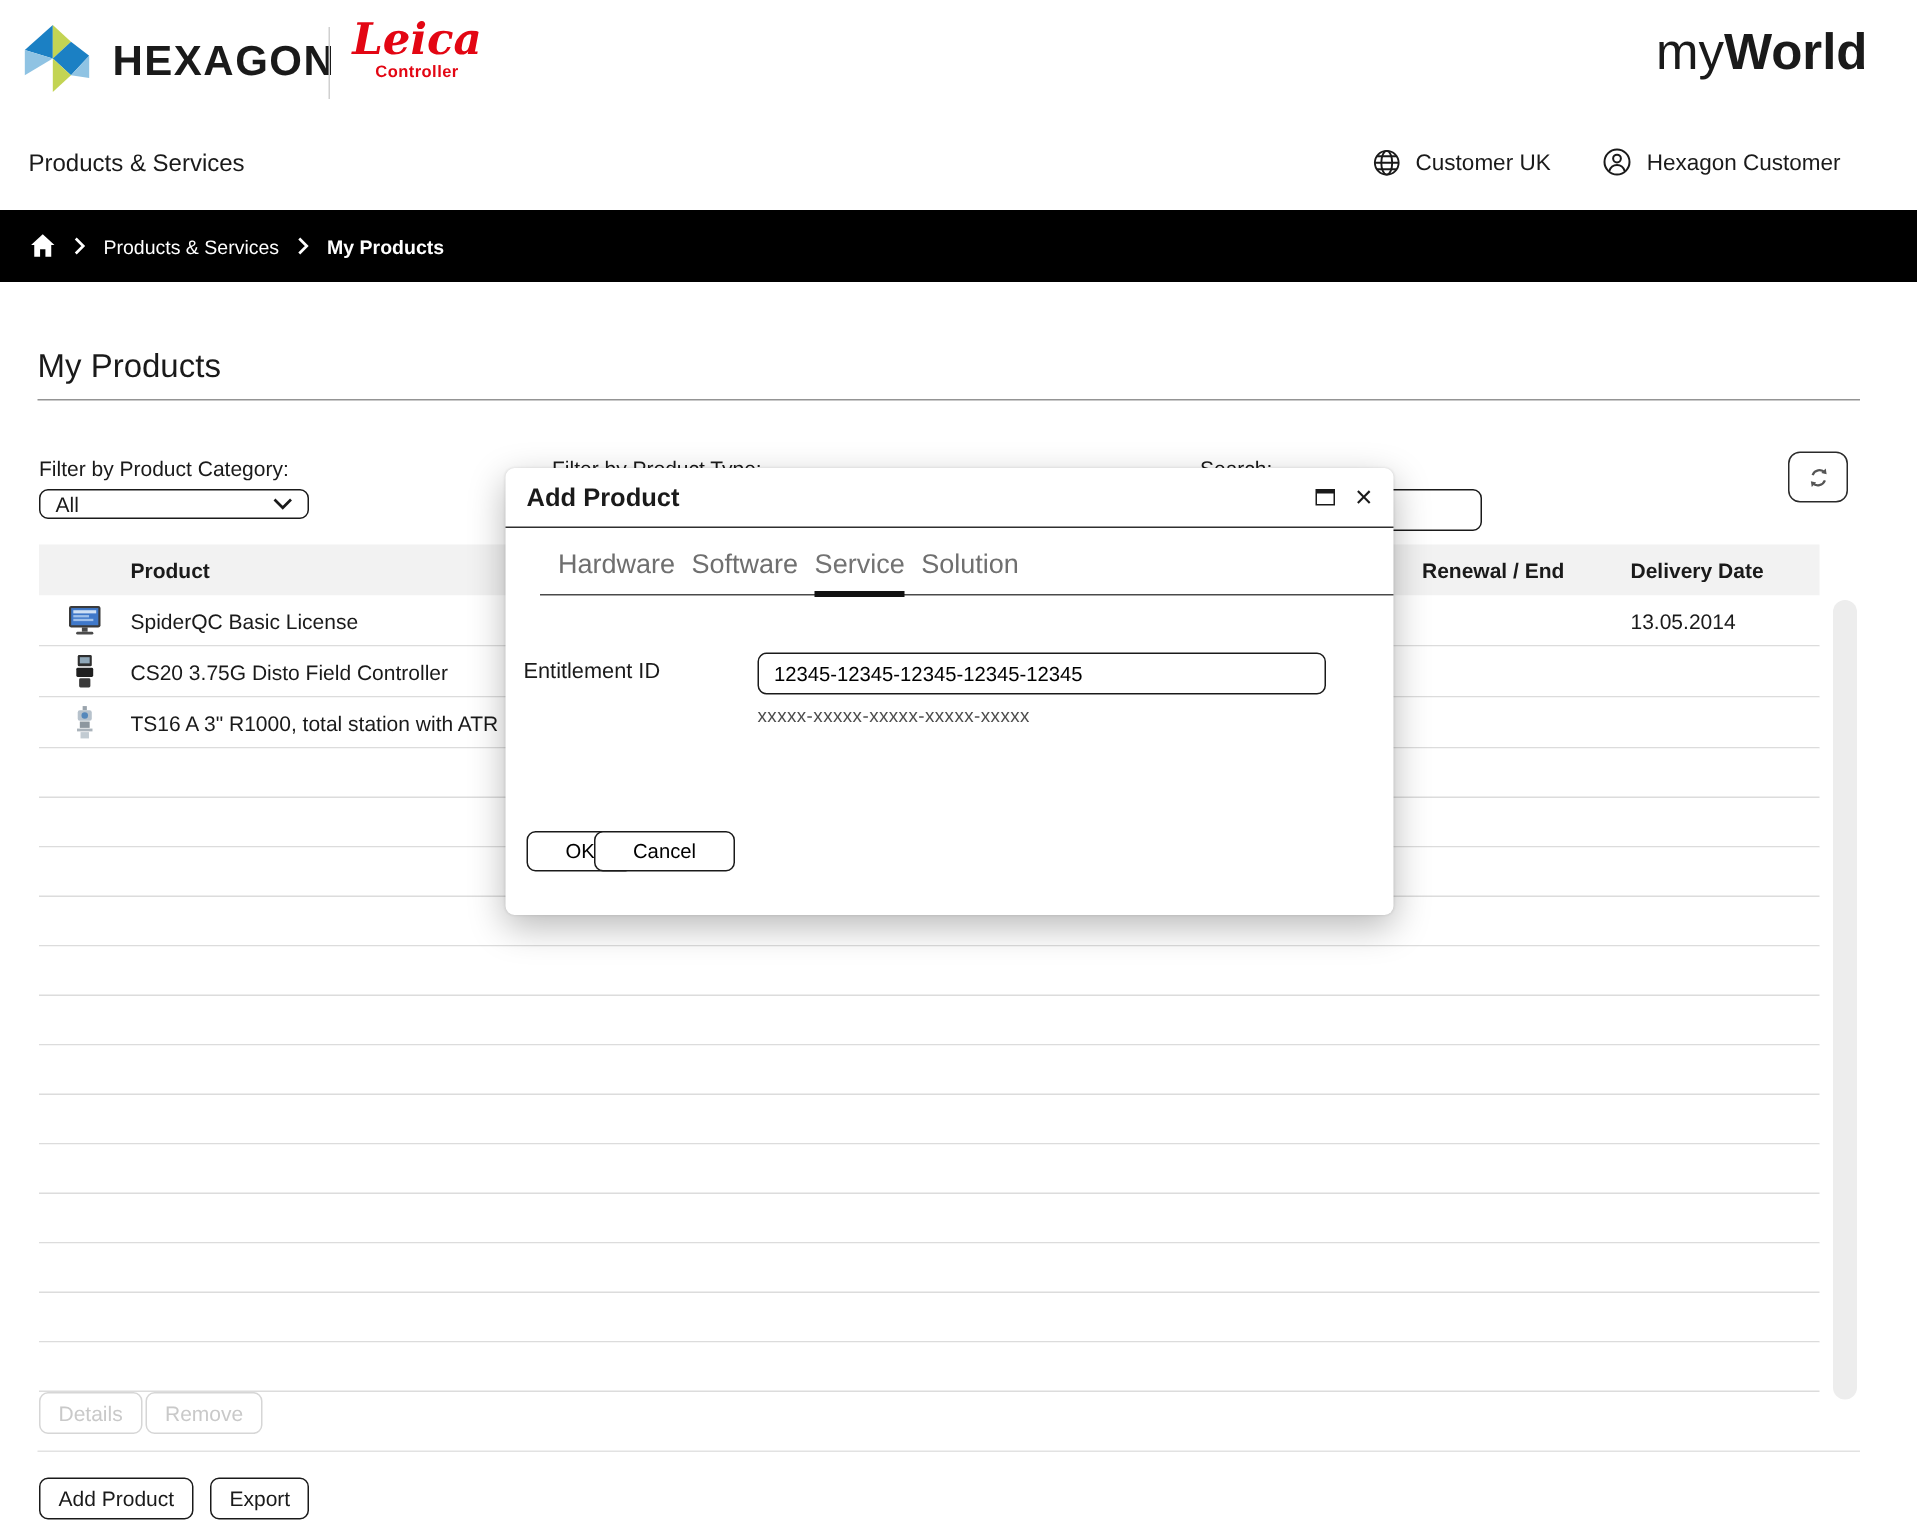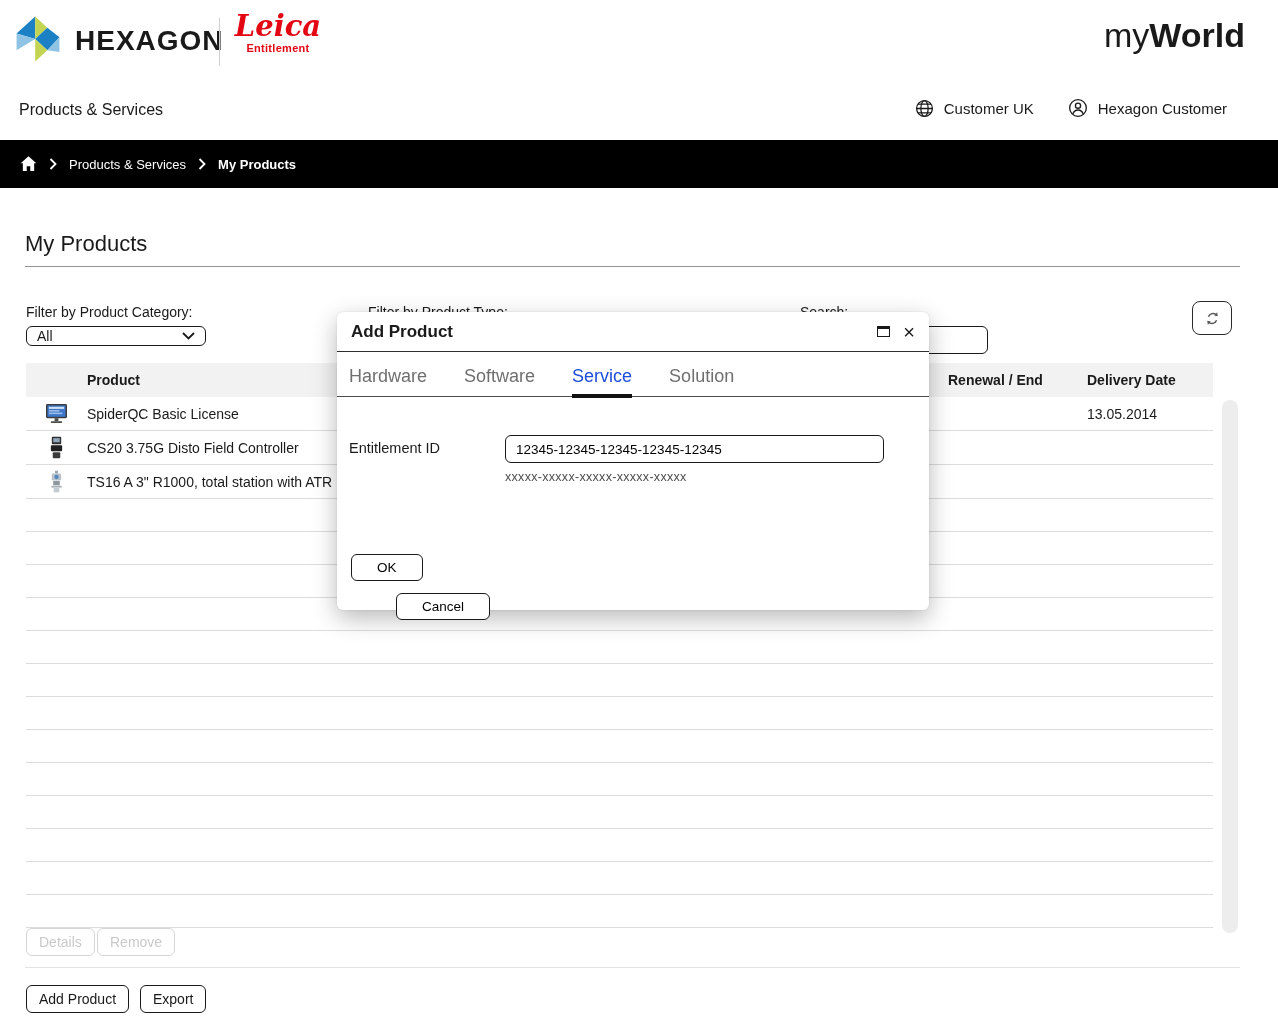--- a/index.html
+++ b/index.html
@@ -66,23 +66,23 @@
 
   
   .modal { position:absolute; left:337px; top:312px; width:592px; height:298px; background:#fff;
     border-radius:6px; box-shadow:0 8px 24px rgba(0,0,0,0.28), 0 0 2px rgba(0,0,0,0.12); z-index:10; }
   .modal-head { display:flex; align-items:center; height:40px; padding:0 14px;
     border-bottom:1.5px solid #2e2e2e; }
   .modal-title { font-size:17px; font-weight:700; flex:1; }
   .win-max { width:13px; height:11px; border:1.5px solid #1a1a1a; border-top-width:3.5px;
     margin-right:13px; cursor:pointer; }
   .win-close { font-size:20px; line-height:1; font-weight:400; cursor:pointer; }
-  .tabs { display:flex; gap:37px; padding:0 12px; margin-top:14px; border-bottom:1px solid #4a4a4a; }
+  .tabs { display:flex; gap:11px; padding:0 12px; margin-top:14px; border-bottom:1px solid #4a4a4a;margin-left:23px; }
   .tab { font-size:18px; color:#6f6f6f; padding-bottom:9px; position:relative; cursor:pointer; }
-  .tab.active { color:#1d4ed8; }
+  .tab.active { color:#737373; }
   .tab.active::after { content:""; position:absolute; left:0; right:0; bottom:-2px; height:4px; background:#111; }
   .field-label { position:absolute; left:12px; top:128px; font-size:14.5px; }
   .field-input { position:absolute; left:168px; top:123px; width:379px; height:28px;
     border:1.5px solid #1a1a1a; border-radius:6px; padding:0 10px; font-size:13.5px;
     font-family:"Liberation Sans", sans-serif; }
   .field-hint { position:absolute; left:168px; top:158px; font-size:12.5px; color:#4d4d4d; letter-spacing:0.3px; }
   .modal-btn { position:absolute; top:242px; height:27px; border:1.5px solid #1a1a1a; border-radius:6px;
     background:#fff; font-size:13.5px; font-family:"Liberation Sans", sans-serif;
     display:flex; align-items:center; padding:0 25px; cursor:pointer; }
 </style>
@@ -95,21 +95,21 @@
     <polygon points="27,2 40,14 27,26" fill="#c3d453"></polygon>
     <polygon points="7,20 27,26 7,38" fill="#8fc3e3"></polygon>
     <polygon points="27,26 40,14 53,24 40,38" fill="#1b80c4"></polygon>
     <polygon points="27,26 40,38 27,50" fill="#c3d453"></polygon>
     <polygon points="40,38 53,24 53,40" fill="#8fc3e3"></polygon>
   </svg>
   <div class="brand-word">HEXAGON</div>
   <div class="logo-divider"></div>
   <div class="leica">
     <div class="leica-script">Leica</div>
-    <div class="leica-sub">Entitlement</div>
+    <div class="leica-sub">Controller</div>
   </div>
   <div class="myworld"><span class="light">my</span><span class="bold">World</span></div>
 
   <div class="nav-left">Products &amp; Services</div>
   <div class="nav-right">
     <div class="nav-item">
       <svg class="icon-svg" width="19" height="19" viewBox="0 0 24 24" fill="none" stroke="#1a1a1a" stroke-width="1.6">
         <circle cx="12" cy="12" r="10"></circle>
           <ellipse cx="12" cy="12" rx="4.6" ry="10"></ellipse>
         <path d="M2 12h20 M3.6 6.5h16.8 M3.6 17.5h16.8"></path>
@@ -253,14 +253,14 @@
   <div class="tabs">
     <div class="tab">Hardware</div>
     <div class="tab">Software</div>
     <div class="tab active">Service</div>
     <div class="tab">Solution</div>
   </div>
   <div class="field-label">Entitlement ID</div>
   <input class="field-input" value="12345-12345-12345-12345-12345" style="">
   <div class="field-hint">xxxxx-xxxxx-xxxxx-xxxxx-xxxxx</div>
   <button class="modal-btn" style="left:14px;">OK</button>
-  <button class="modal-btn" style="left:59px;margin-top:39px;">Cancel</button>
+  <button class="modal-btn" style="left:59px;">Cancel</button>
 </div>
 
 </body></html>

